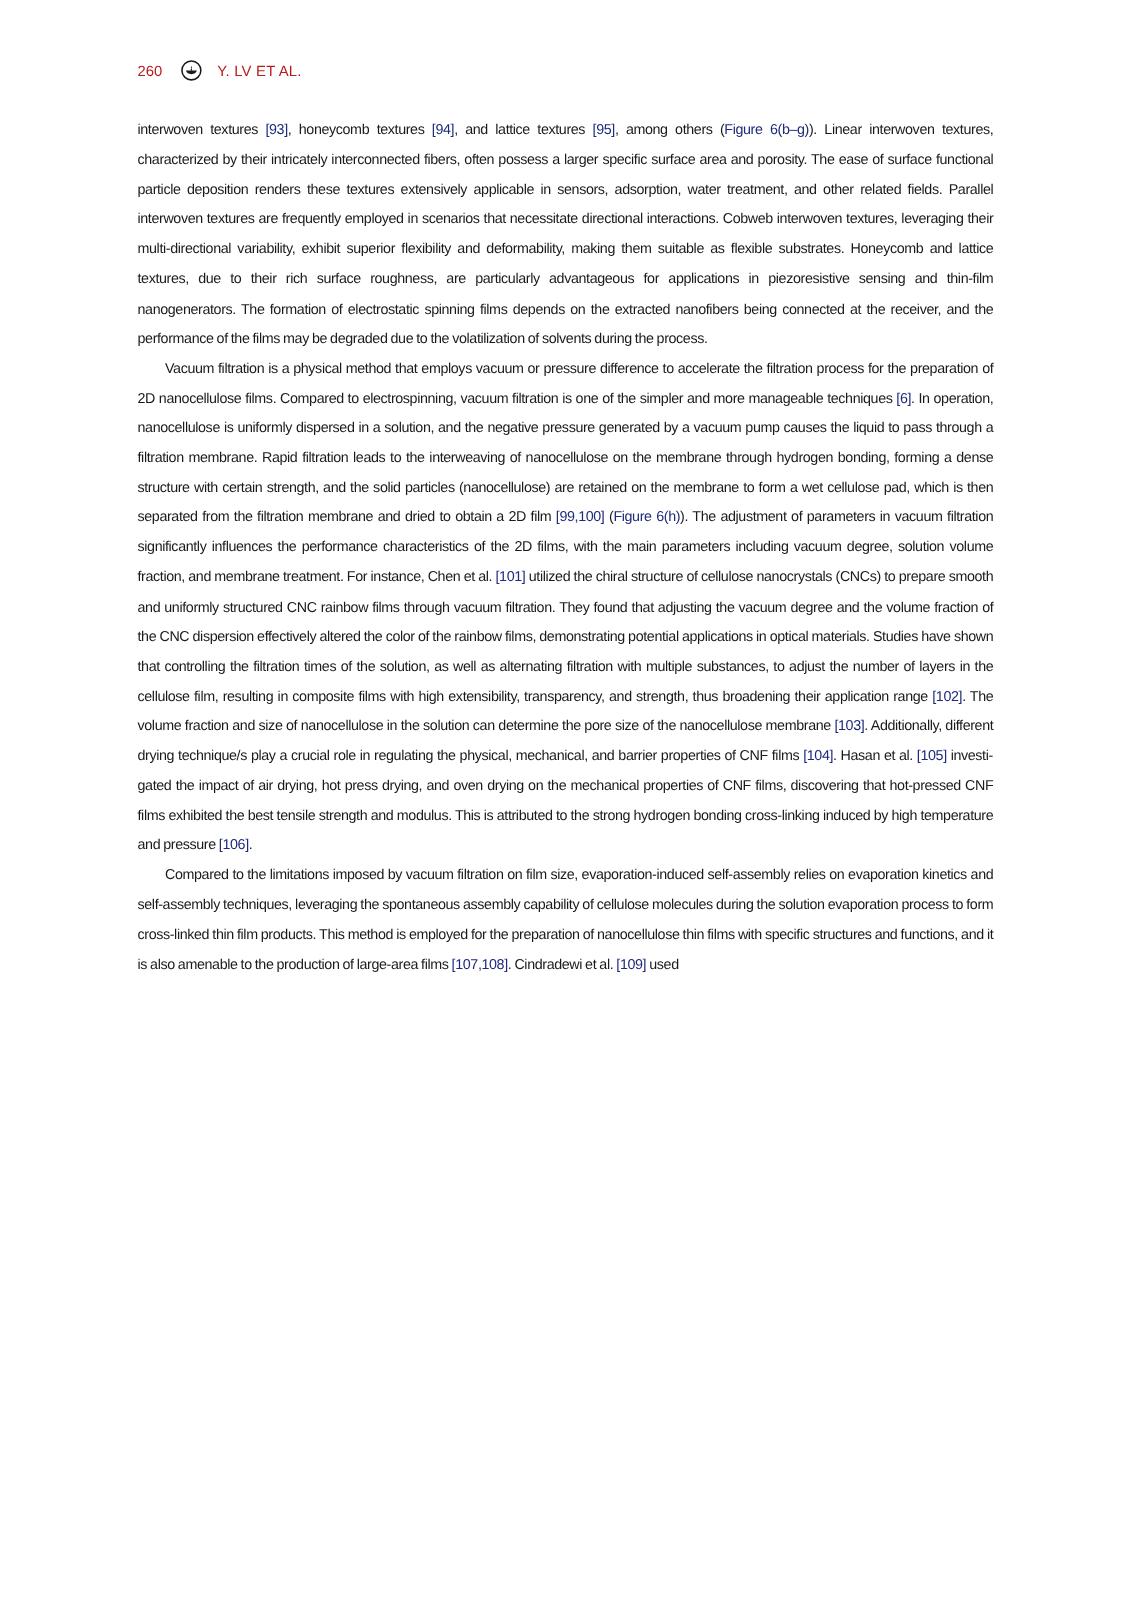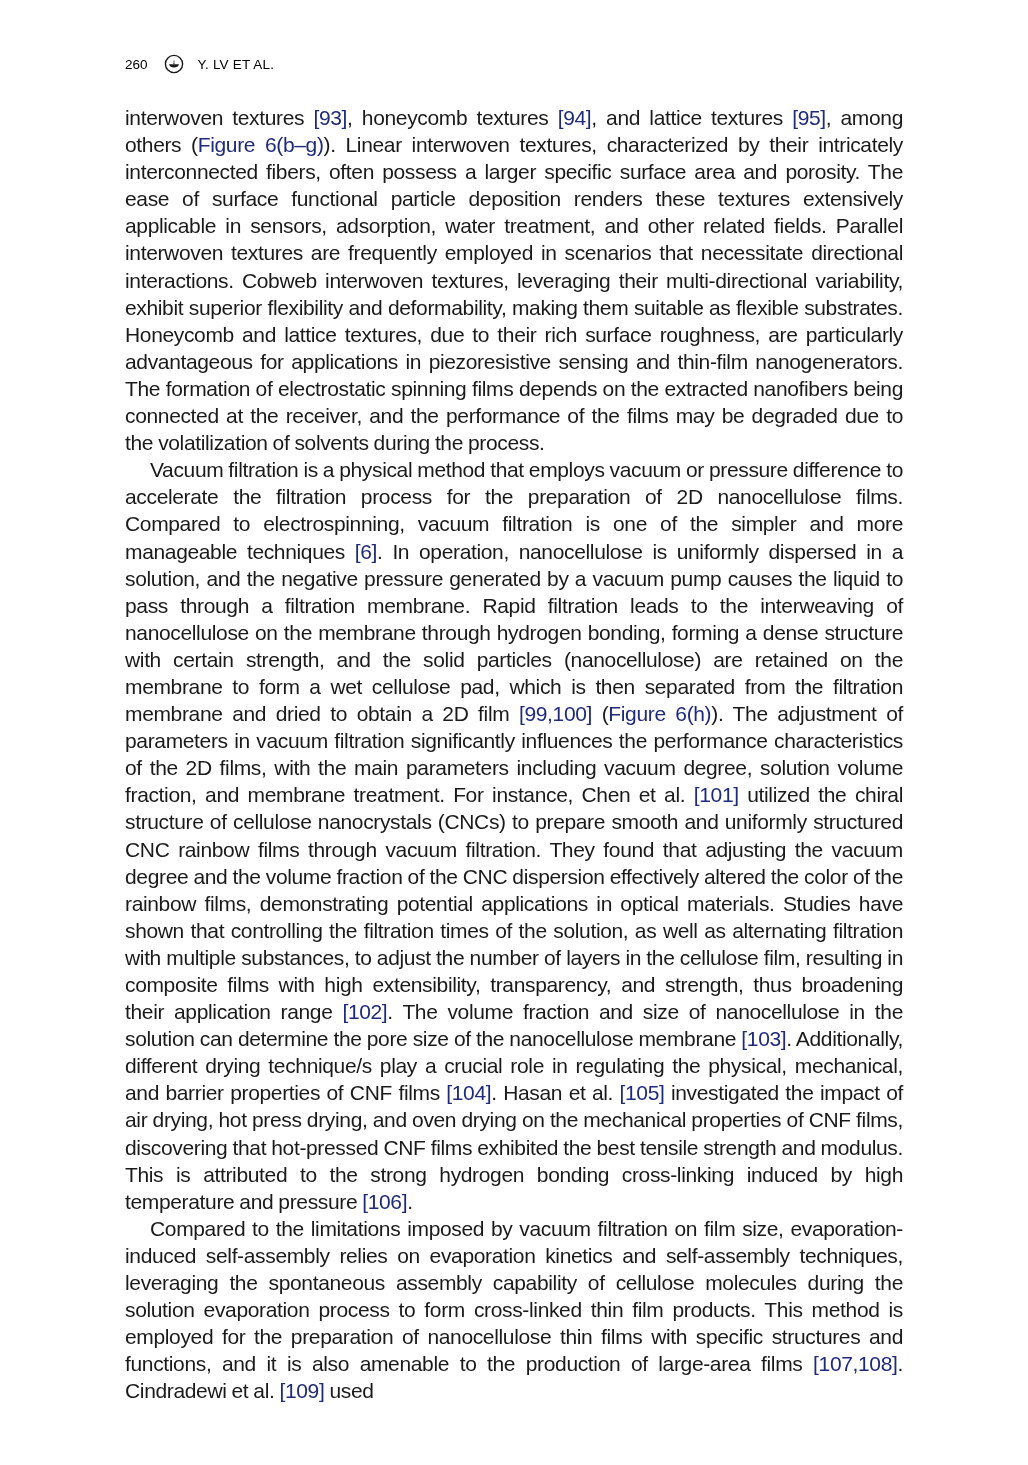--- a/index.html
+++ b/index.html
@@ -1,27 +1,27 @@
 <!DOCTYPE html>
 <html><head>
 <meta charset="utf-8">
 <style>
   html, body { margin: 0; padding: 0; background: #ffffff; }
   body { width: 1028px; height: 1465px; position: relative; overflow: hidden; }
   .page-header {
     position: absolute; left: 125px; top: 52px; height: 24px;
     display: flex; align-items: center;
-    font-family: "Liberation Sans", sans-serif; font-size: 13.5px; color: #000000;
+    font-family: "Liberation Sans", sans-serif; font-size: 13.5px; color: #b91c1c;
   }
   .page-num { margin-right: 16px; }
   .logo { width: 20px; height: 20px; margin-right: 14px; display: inline-block; }
   .running-head { letter-spacing: 0.2px; }
   .body-text {
     position: absolute; left: 125px; top: 104px; width: 778px;
-    font-family: "Liberation Sans", sans-serif; font-size: 21px; line-height: 27.1px;
+    font-family: "Liberation Sans", sans-serif; font-size: 13px; line-height: 27.1px;
     color: #1a1a1a; text-align: justify; letter-spacing: -0.35px; word-spacing: -0.5px;
     font-stretch: condensed;
   }
   .body-text p { margin: 0; }
   .body-text p.indent { text-indent: 25px; }
   .ref { color: #1f2a7a; text-decoration: none; }
 </style>
 </head>
 <body>
 

